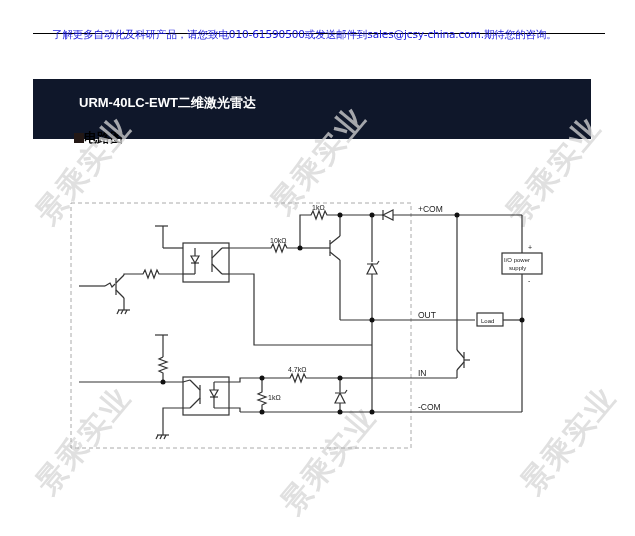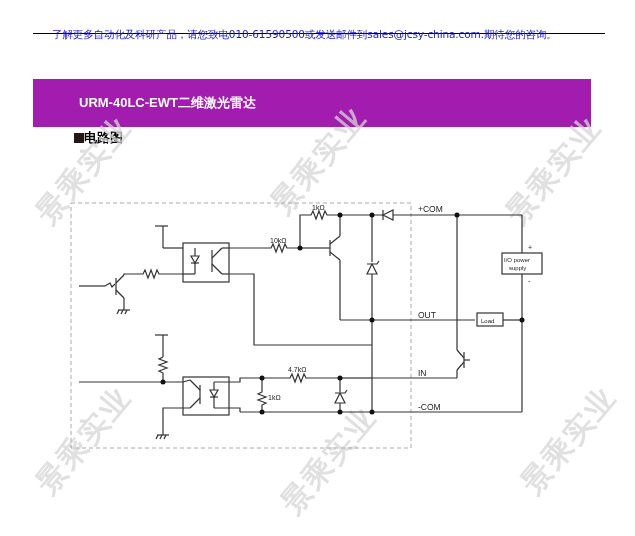--- a/index.html
+++ b/index.html
@@ -1,19 +1,19 @@
 <!DOCTYPE html>
 <html><head>
 <meta charset="utf-8">
 <style>
   html, body { margin: 0; padding: 0; background: #ffffff; }
   body { width: 635px; height: 536px; position: relative; overflow: hidden; font-family: "DejaVu Sans", sans-serif; }
   .top-rule { position: absolute; left: 33px; top: 33px; width: 572px; height: 1px; background: #000; }
   .contact { position: absolute; left: 52px; top: 28px; font-size: 10.5px; color: #1a1adf; white-space: nowrap; letter-spacing: -0.1px; }
-  .banner { position: absolute; left: 33px; top: 79px; width: 558px; height: 48px; background: #a21caf; }
+  .banner { position: absolute; left: 33px; top: 79px; width: 558px; height: 60px; background: #0f172a; }
   .banner-title { position: absolute; left: 46px; top: 15px; color: #ffffff; font-weight: bold; font-size: 13px; font-family: "Liberation Sans", sans-serif; }
   .section { position: absolute; left: 34px; top: 129px; display: flex; align-items: center; gap: 0; padding-left: 40px; }
   .section-mark { width: 10px; height: 10px; background: #231815; }
   .section-title { font-weight: bold; font-size: 13px; color: #000; }
   .diagram { position: absolute; left: 0; top: 0; width: 635px; height: 536px; }
   .wm { position: absolute; color: #d6d6d6; font-size: 30px; font-weight: bold; transform: rotate(-50deg); white-space: nowrap; letter-spacing: 2px; opacity: 0.75; pointer-events: none; }
 </style>
 </head>
 <body>
 

